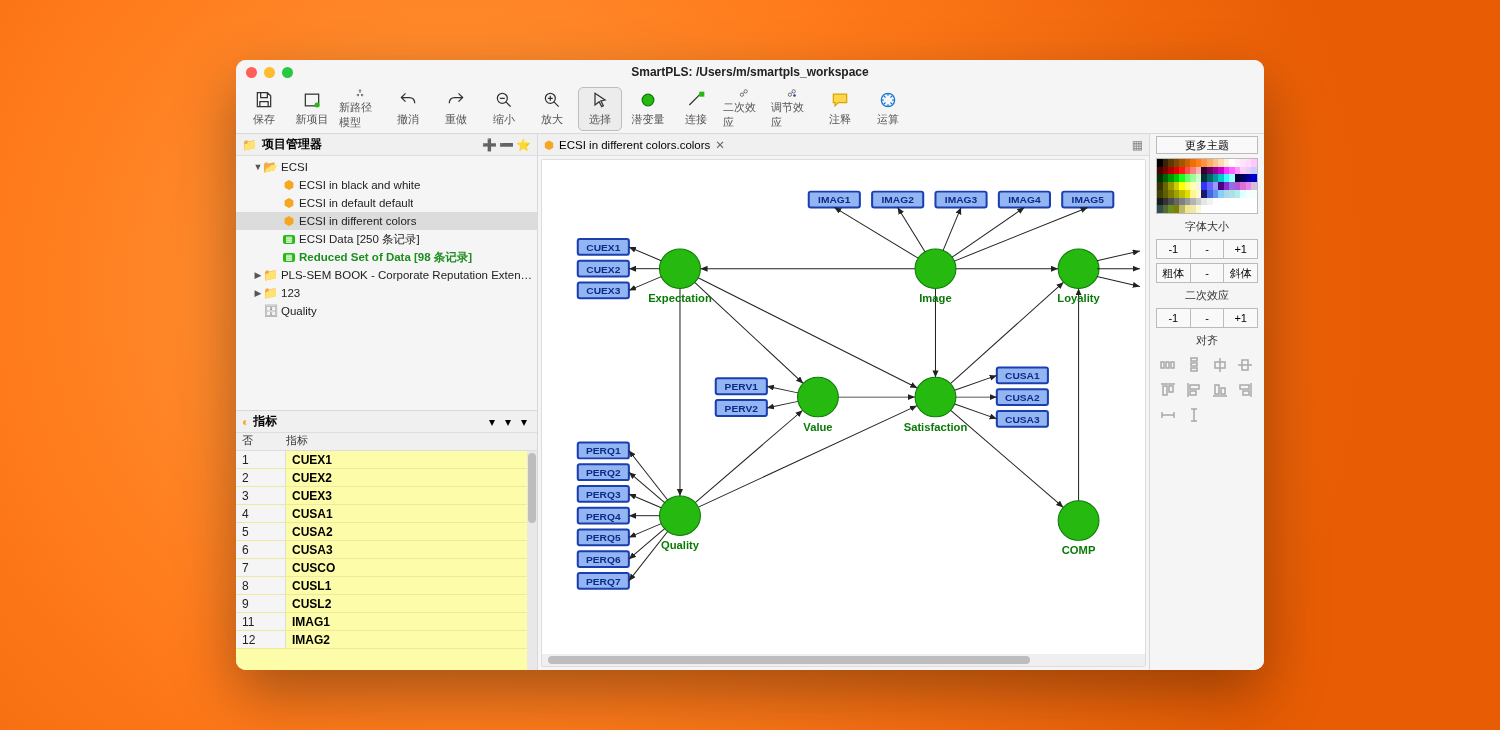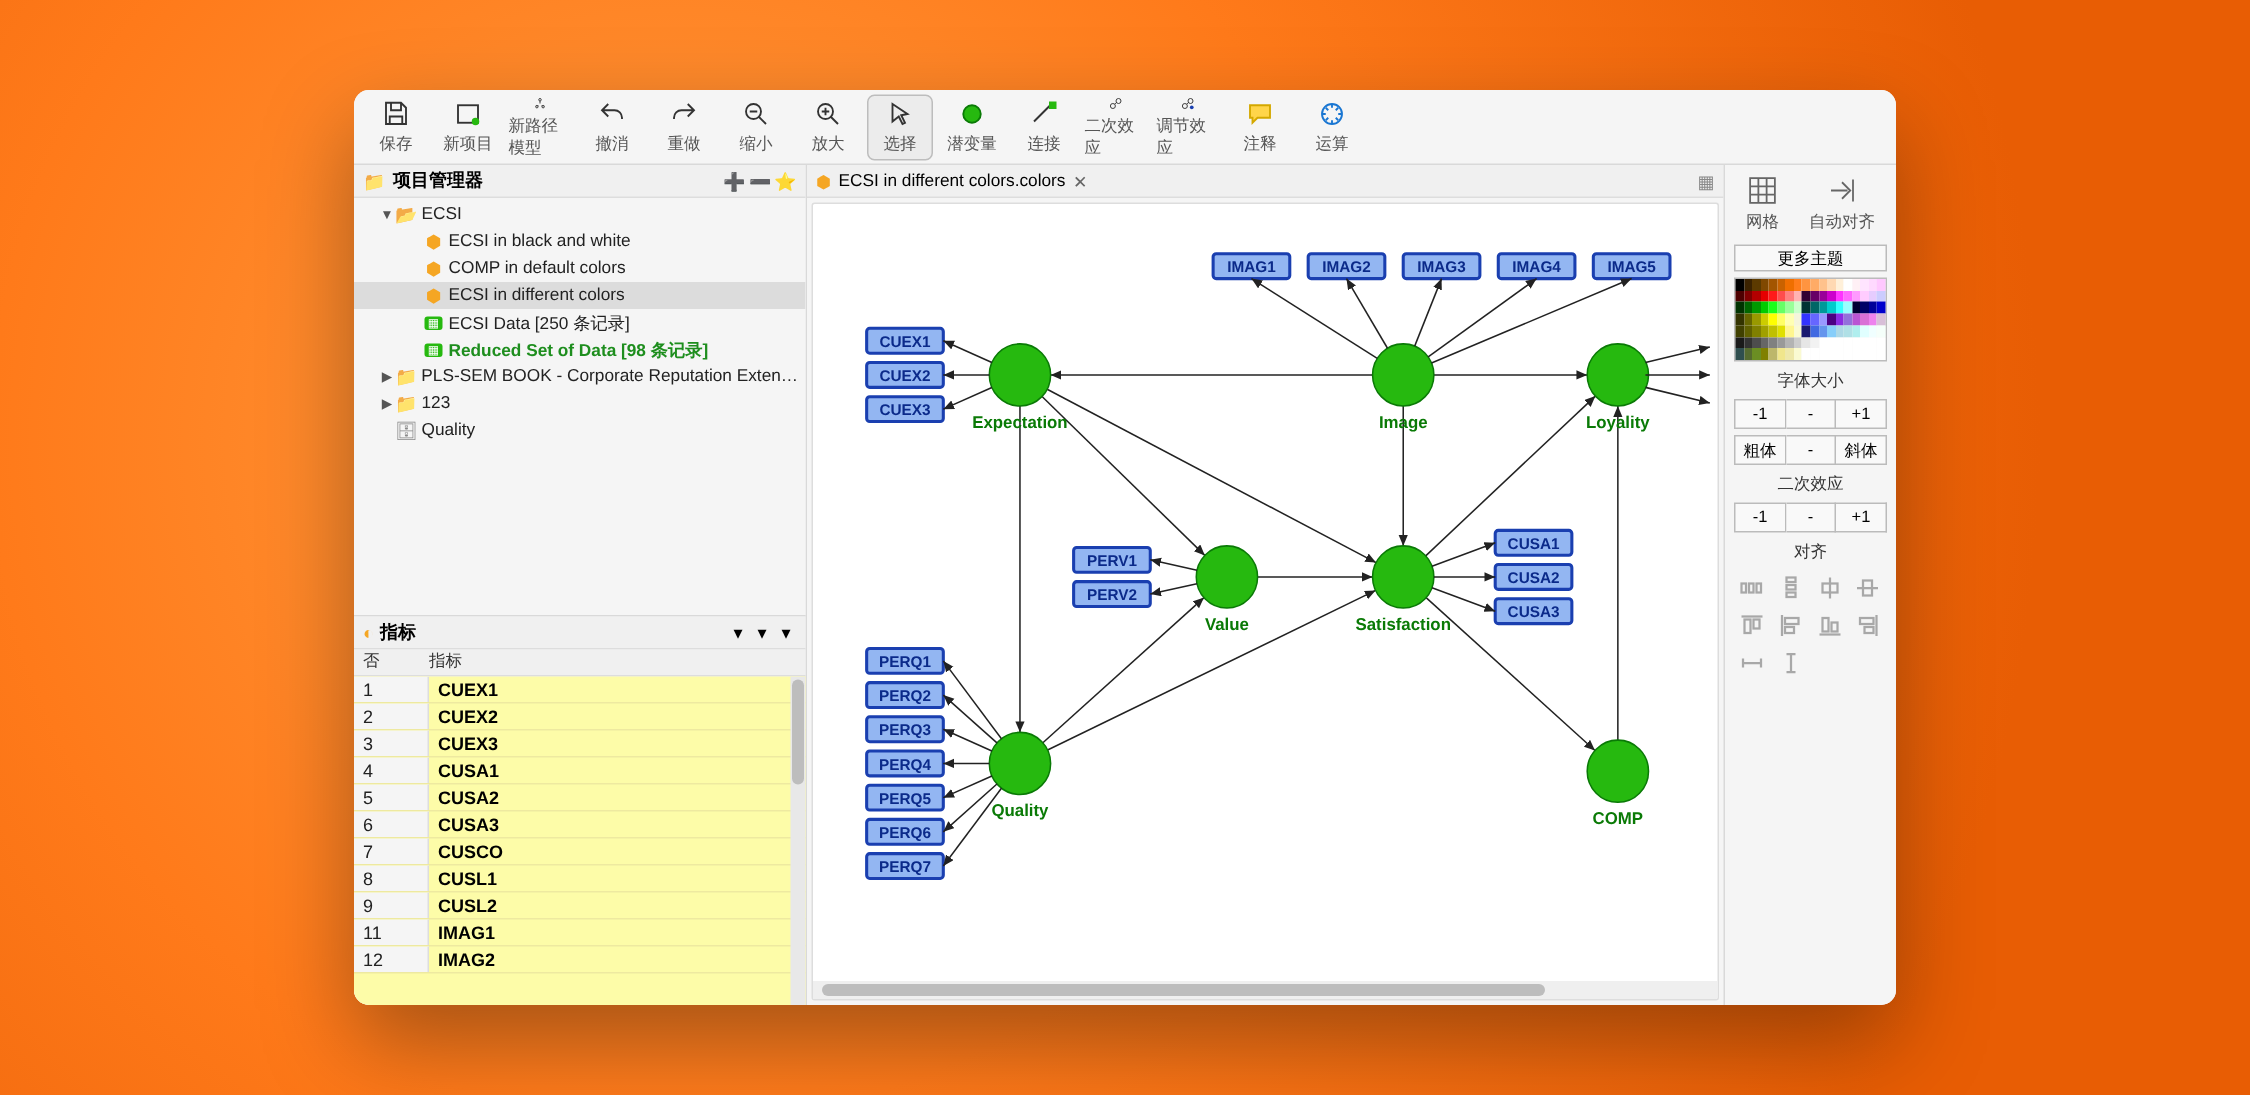--- a/index.html
+++ b/index.html
@@ -132,20 +132,28 @@
   .btn3 button+button{border-left:none;}
   .align-grid{display:grid;grid-template-columns:repeat(4,1fr);gap:5px;padding:4px 8px;}
   .align-grid span{width:20px;height:20px;display:flex;align-items:center;justify-content:center;cursor:pointer;opacity:.7;}
   .align-grid svg{width:16px;height:16px;stroke:#888;fill:none;stroke-width:1.5;}
 </style>
 </head>
 <body>
 
 <div class="window">
 
+  <div class="titlebar">
+    <div class="traffic">
+      <div class="t-dot t-red"></div>
+      <div class="t-dot t-yellow"></div>
+      <div class="t-dot t-green"></div>
+    </div>
+    <div class="title">SmartPLS: /Users/m/smartpls_workspace</div>
+  </div>
 
   <div class="toolbar" id="toolbar">
       <div class="tbtn">
         <svg viewBox="0 0 24 24">
           <path d="M4 3h12l4 4v13H4z M8 3v6h8V3 M7 20v-6h10v6"></path>
         </svg>
         <span class="lbl">保存</span>
       </div>
       <div class="tbtn">
         <svg viewBox="0 0 24 24">
@@ -270,21 +278,21 @@
             <span class="ico">
               <span style="color:#f5a623;">⬢</span>
             </span>
             <span class="txt">ECSI in black and white</span>
           </div>
           <div class="tree-row indent2">
             <span class="chevron"></span>
             <span class="ico">
               <span style="color:#f5a623;">⬢</span>
             </span>
-            <span class="txt">COMP in default colors</span>
+            <span class="txt">ECSI in default default</span>
           </div>
           <div class="tree-row indent2 sel">
             <span class="chevron"></span>
             <span class="ico">
               <span style="color:#f5a623;">⬢</span>
             </span>
             <span class="txt">ECSI in different colors</span>
           </div>
           <div class="tree-row indent2">
             <span class="chevron"></span>
@@ -495,39 +503,20 @@
               <line x1="543" y1="118" x2="585" y2="128" class="arrow"></line>
             </svg>
         </div>
         <div class="hbar">
           <div class="thumb"></div>
         </div>
       </div>
     </div>
 
     <div class="rightcol">
-      <div class="r-row">
-        <div class="r-btn">
-          <svg viewBox="0 0 24 24">
-              <rect x="3" y="3" width="18" height="18"></rect>
-              <line x1="9" y1="3" x2="9" y2="21"></line>
-              <line x1="15" y1="3" x2="15" y2="21"></line>
-              <line x1="3" y1="9" x2="21" y2="9"></line>
-              <line x1="3" y1="15" x2="21" y2="15"></line>
-            </svg>
-          <span>网格</span>
-        </div>
-        <div class="r-btn">
-          <svg viewBox="0 0 24 24">
-              <path d="M4 12 h12 M12 6 l6 6 -6 6"></path>
-              <path d="M20 4 v16"></path>
-            </svg>
-          <span>自动对齐</span>
-        </div>
-      </div>
       <div class="r-wide">
         <span>更多主题</span>
       </div>
       <div class="palette" id="palette">
           <div style="background: rgb(0, 0, 0);"></div>
           <div style="background: rgb(59, 34, 0);"></div>
           <div style="background: rgb(92, 58, 0);"></div>
           <div style="background: rgb(128, 72, 0);"></div>
           <div style="background: rgb(163, 85, 0);"></div>
           <div style="background: rgb(201, 98, 0);"></div>

